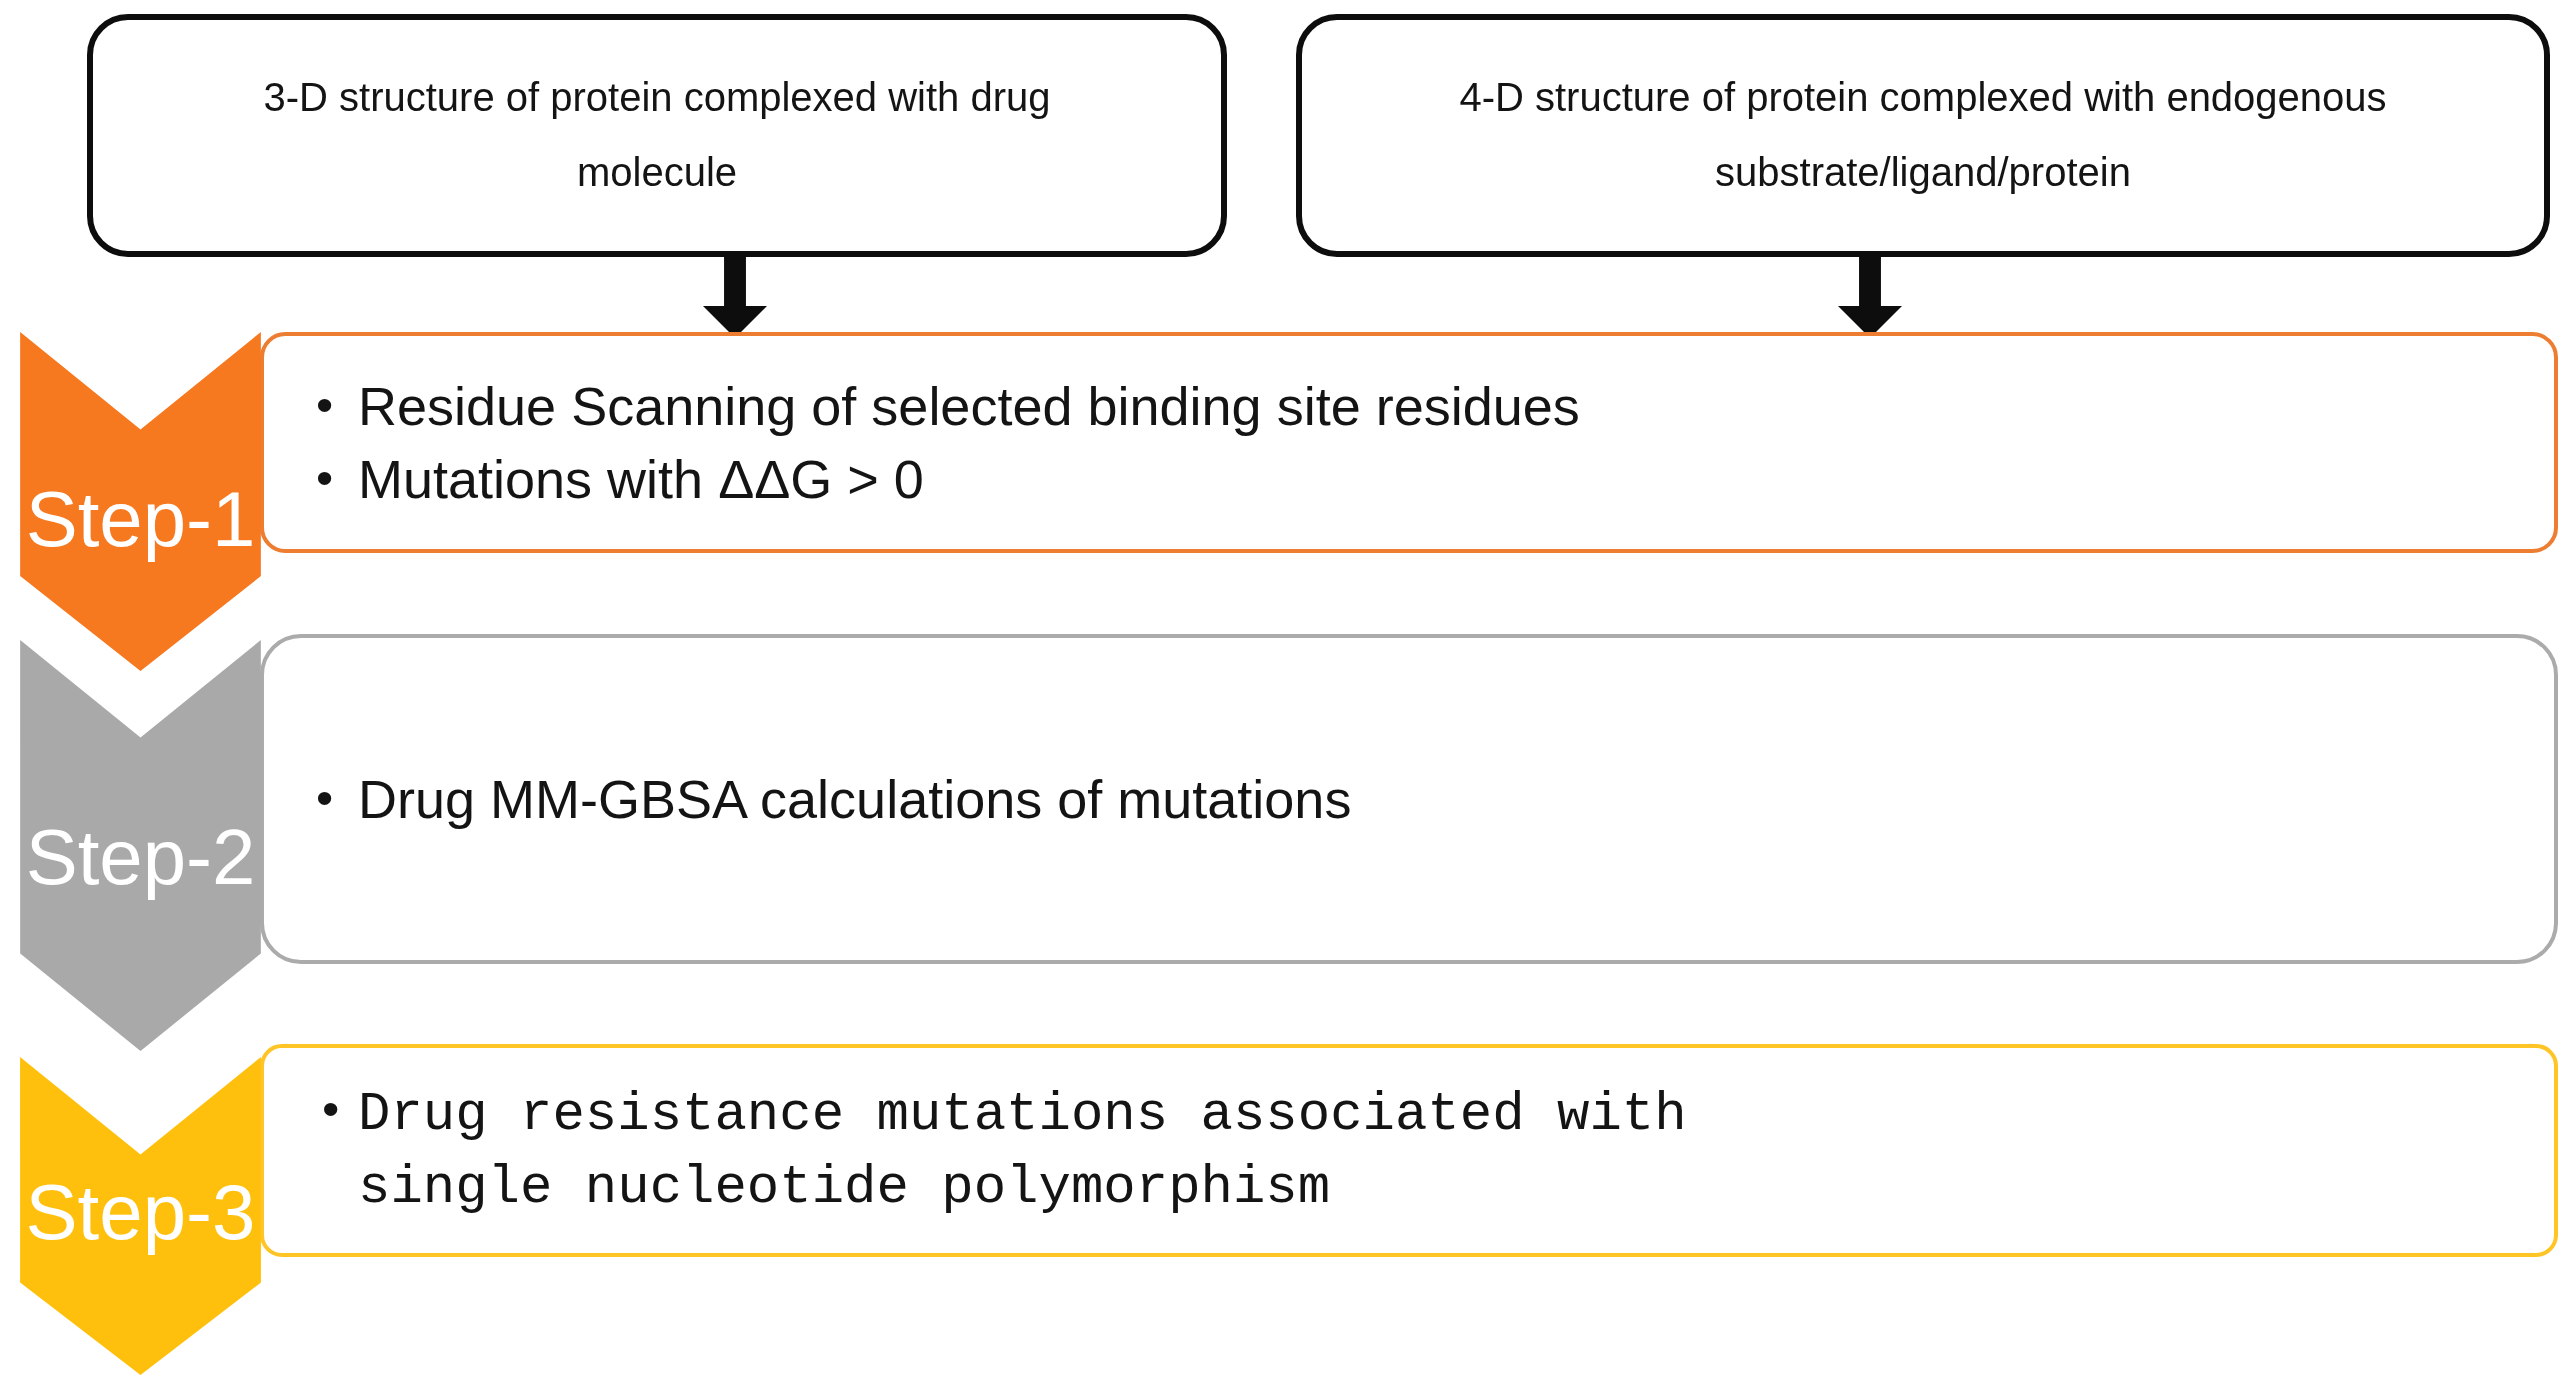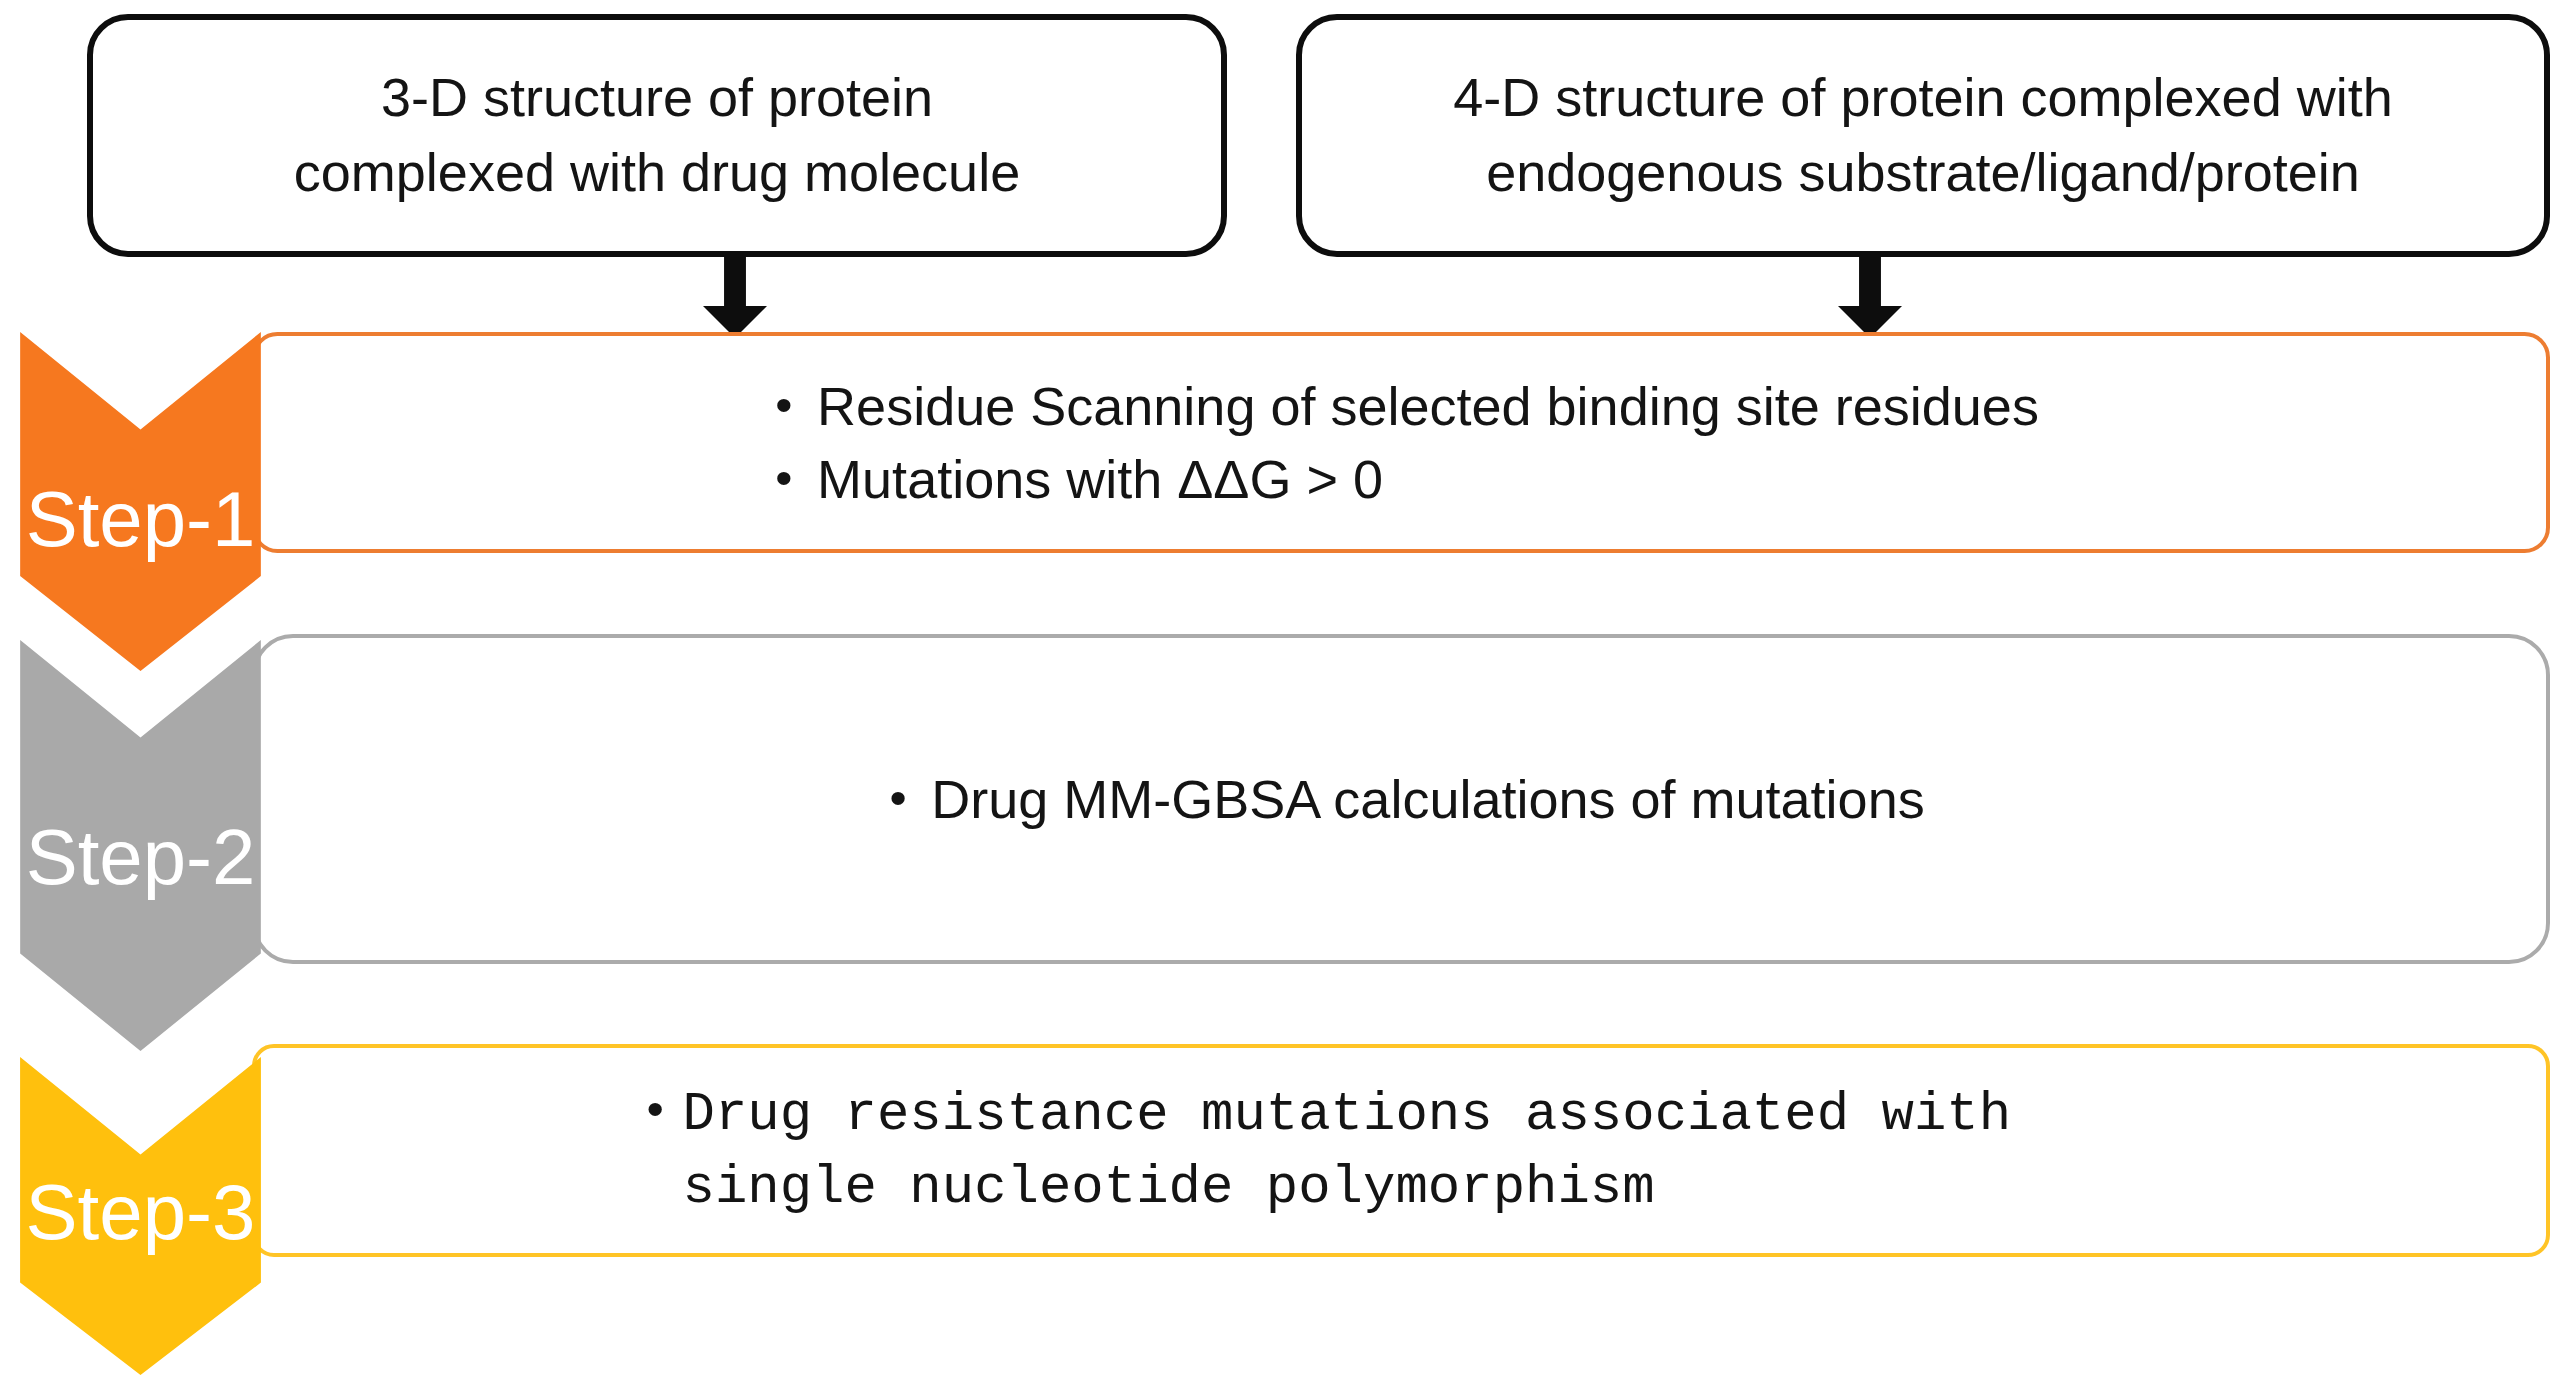--- a/index.html
+++ b/index.html
@@ -8,32 +8,32 @@
     font-family:"Liberation Sans",sans-serif;color:#141414;overflow:hidden;
   }
   
   .src-box{
     position:absolute;top:13.6px;height:243px;background:#ffffff;
     border:6px solid #0d0d0d;border-radius:41px;box-sizing:border-box;
     display:flex;align-items:center;justify-content:center;
   }
   .src1{left:87px;width:1140px;}
   .src2{left:1296px;width:1254px;}
-  .src-text{font-size:54px;line-height:75px;text-align:center;}
+  .src-text{font-size:40px;line-height:75px;text-align:center;}
   .src1 .src-text{max-width:805px;}
   .src2 .src-text{max-width:1101px;}
   
   .down-arrow{position:absolute;top:257px;width:64px;height:81px;}
   .arrow1{left:703px;}
   .arrow2{left:1838px;}
   
   .step-box{
-    position:absolute;left:252px;width:2298px;background:#ffffff;box-sizing:border-box;
+    position:absolute;left:260px;width:2298px;background:#ffffff;box-sizing:border-box;
     display:flex;flex-direction:column;justify-content:center;
-    padding-left:47px;padding-right:40px;align-items:center;
+    padding-left:47px;padding-right:40px;
   }
   .box1{top:332px;height:221px;border:4.2px solid #ED7D31;border-radius:25.4px;}
   .box2{top:634px;height:330px;border:4.2px solid #ABABAB;border-radius:41px;}
   .box3{top:1044px;height:213px;border:4.2px solid #FFC426;border-radius:22px;font-family:Liberation Mono, monospace;}
   ul.bullets{list-style:none;margin:0;padding:0;font-size:54px;line-height:73px;}
   .bullets li{position:relative;padding-left:47px;}
   .bullets li::before{content:"\2022";position:absolute;left:5.1px;top:-1.7px;font-size:49px;}
   .box2 .bullets li{max-width:1821px;}
   .box3 .bullets li{max-width:1491px;}
   

